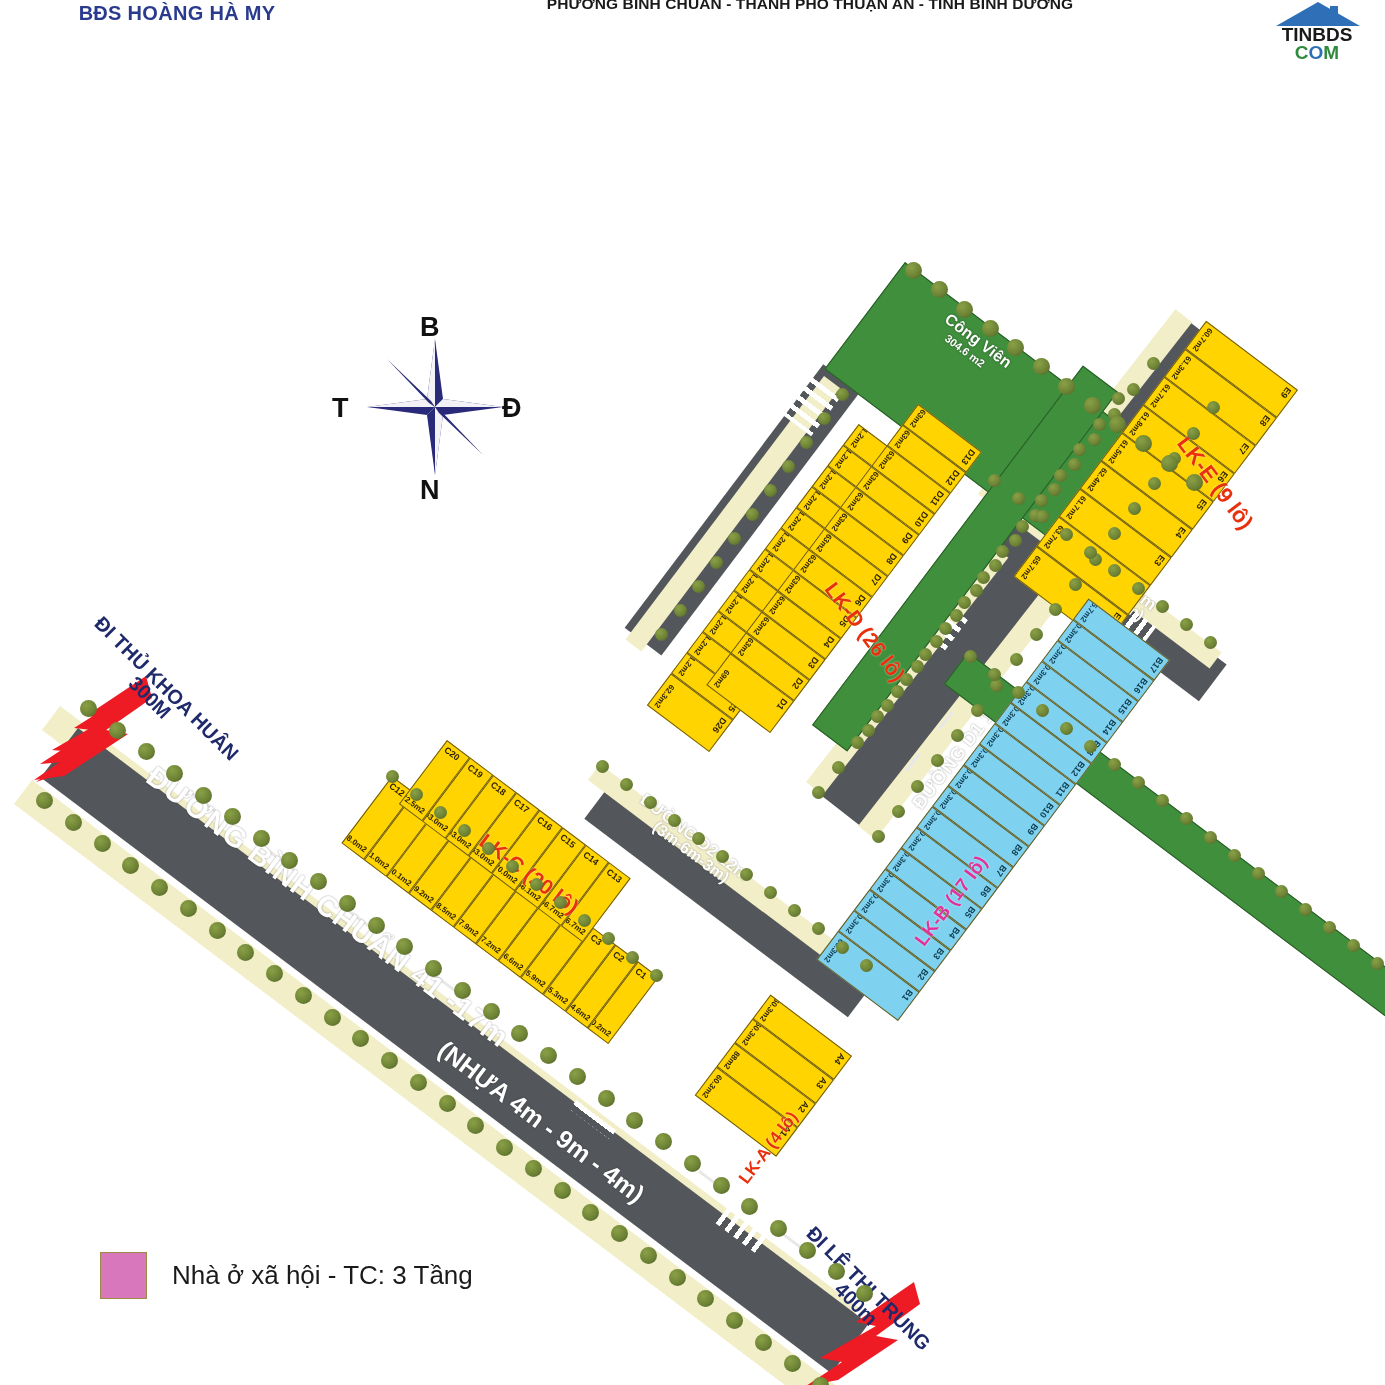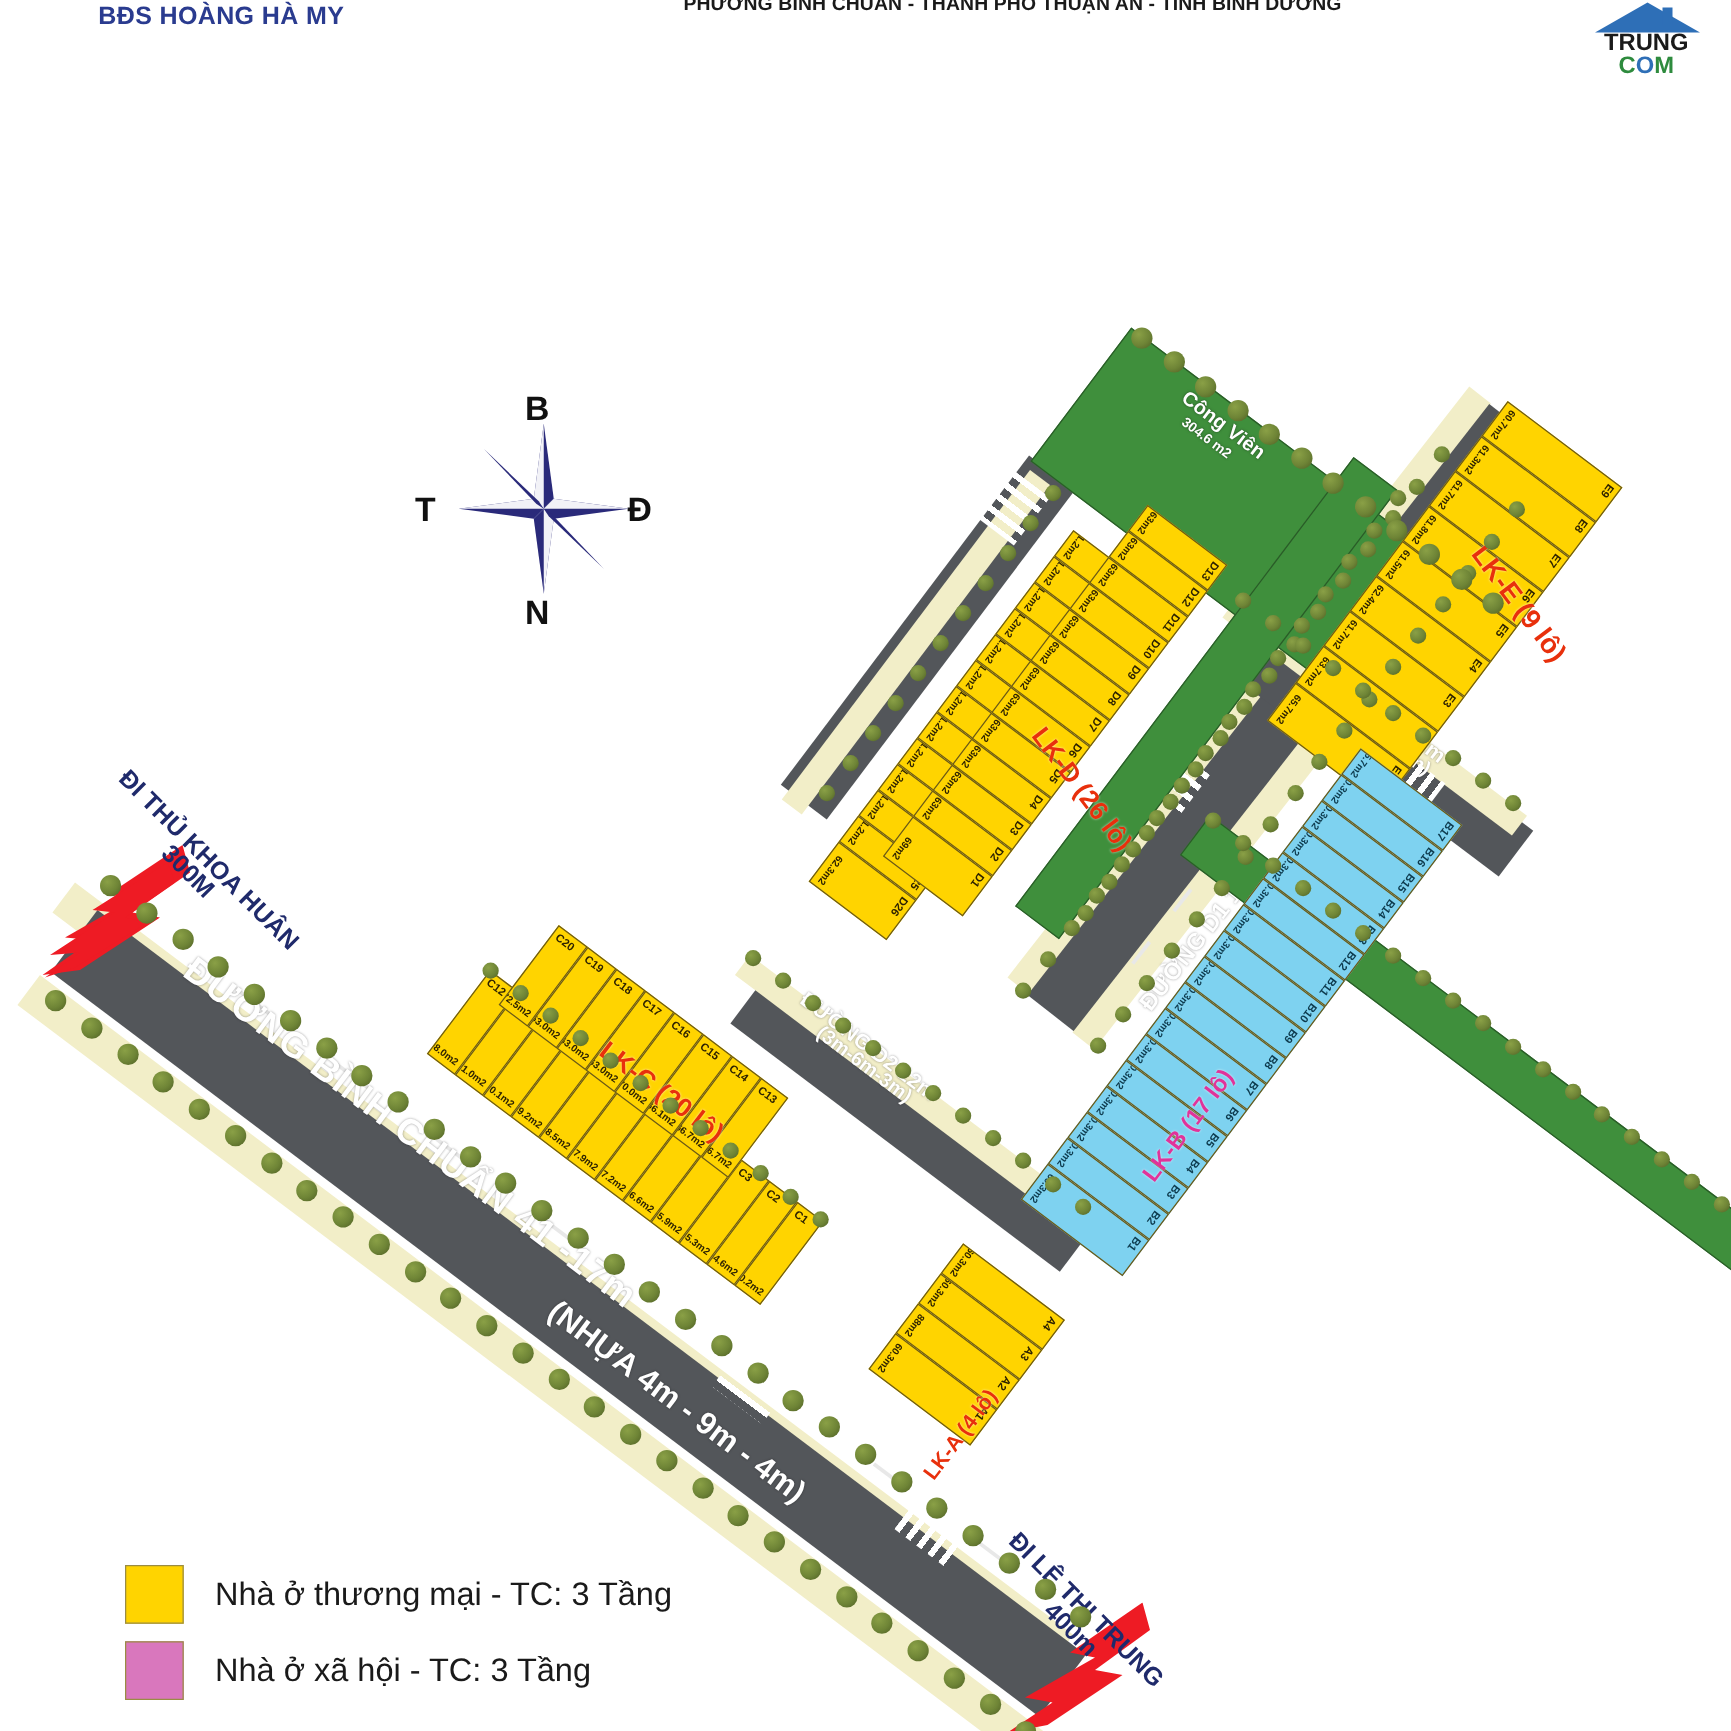--- a/index.html
+++ b/index.html
@@ -214,21 +214,21 @@
       <div id="brand-name">BĐS HOÀNG HÀ MY</div>
     </div>
 
     <div id="header-title">PHƯỜNG BÌNH CHUẨN - THÀNH PHỐ THUẬN AN - TỈNH BÌNH DƯƠNG</div>
 
     <div id="tinbds-logo">
       <div id="tinbds-roof"></div>
       <div id="tinbds-chim"></div>
       <div id="tinbds-body">
         <div class="tin-row">
-          <span class="tin-t">TRUNG</span>
+          <span class="tin-t">TINBDS</span>
         </div>
         <div class="tin-row" style="margin-top:-1px;">
           <span class="tin-g">C</span>
           <span class="tin-b">O</span>
           <span class="tin-g">M</span>
         </div>
       </div>
     </div>
   </div>
 
@@ -840,22 +840,18 @@
         <div class="tree sm" style="left: 553.713px; top: 896.381px;"></div>
         <div class="tree sm" style="left: 577.673px; top: 914.436px;"></div>
         <div class="tree sm" style="left: 601.632px; top: 932.49px;"></div>
         <div class="tree sm" style="left: 625.591px; top: 950.545px;"></div>
         <div class="tree sm" style="left: 649.55px; top: 968.599px;"></div>
       </div>
   </div>
 
   <div id="legend">
     <div class="legend-row">
-      <div class="legend-swatch yellow"></div>
-      <div class="legend-text">Nhà ở thương mại - TC: 3 Tầng</div>
-    </div>
-    <div class="legend-row">
       <div class="legend-swatch pink"></div>
       <div class="legend-text">Nhà ở xã hội - TC: 3 Tầng</div>
     </div>
   </div>
 
 </div>
 
 </body></html>

